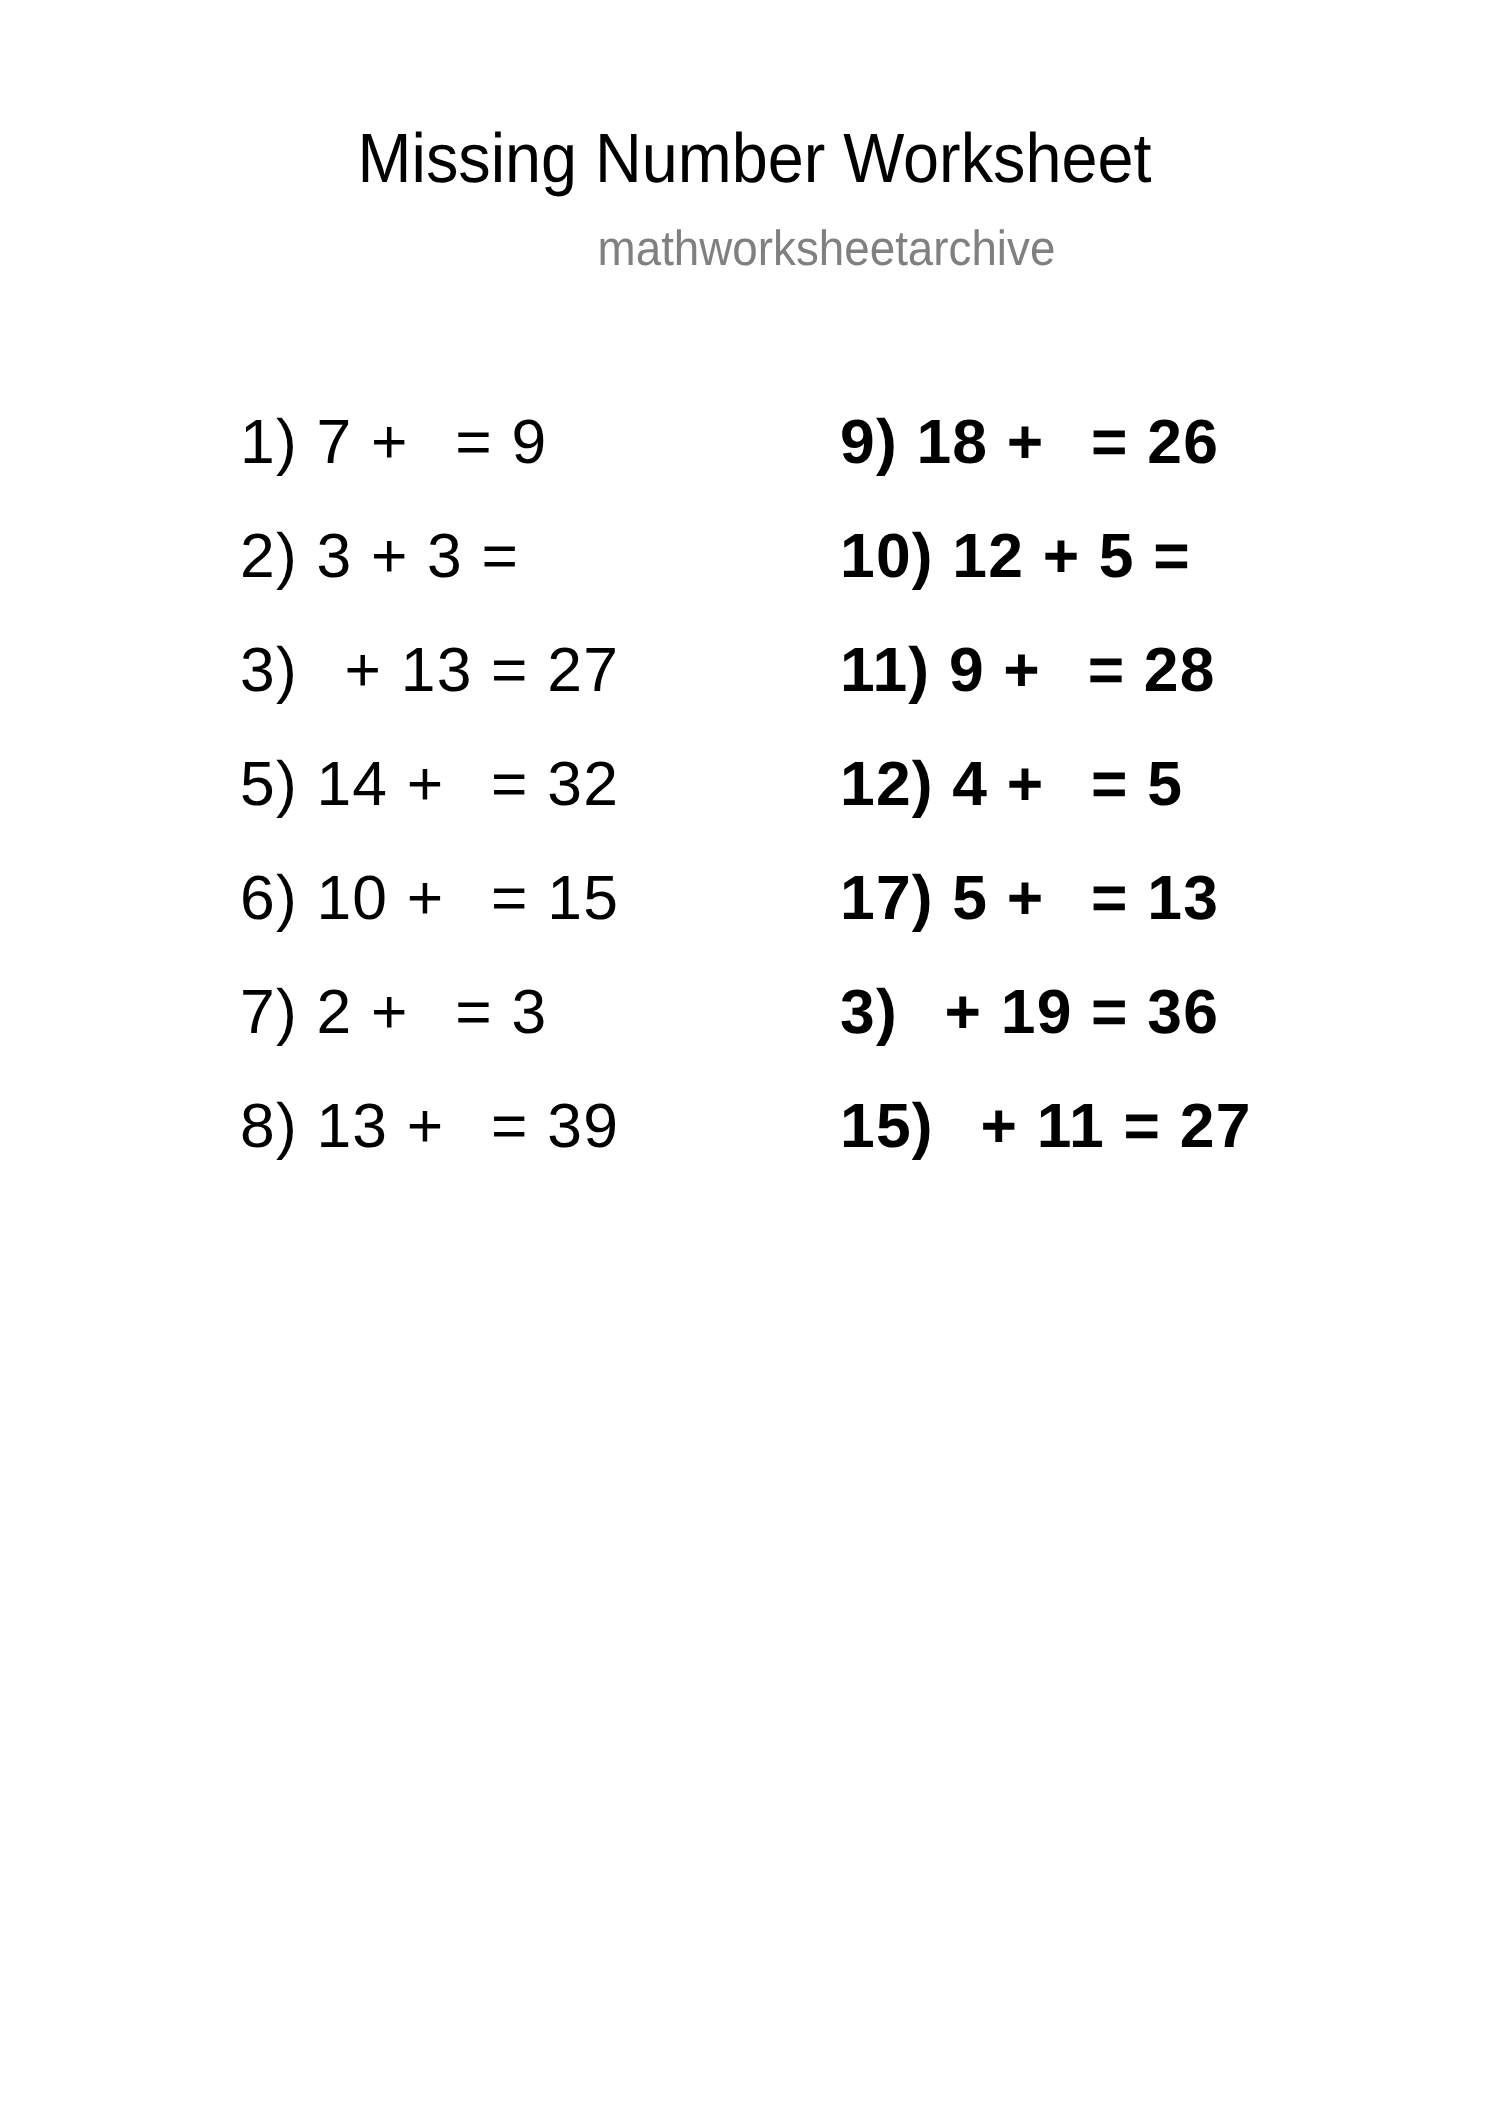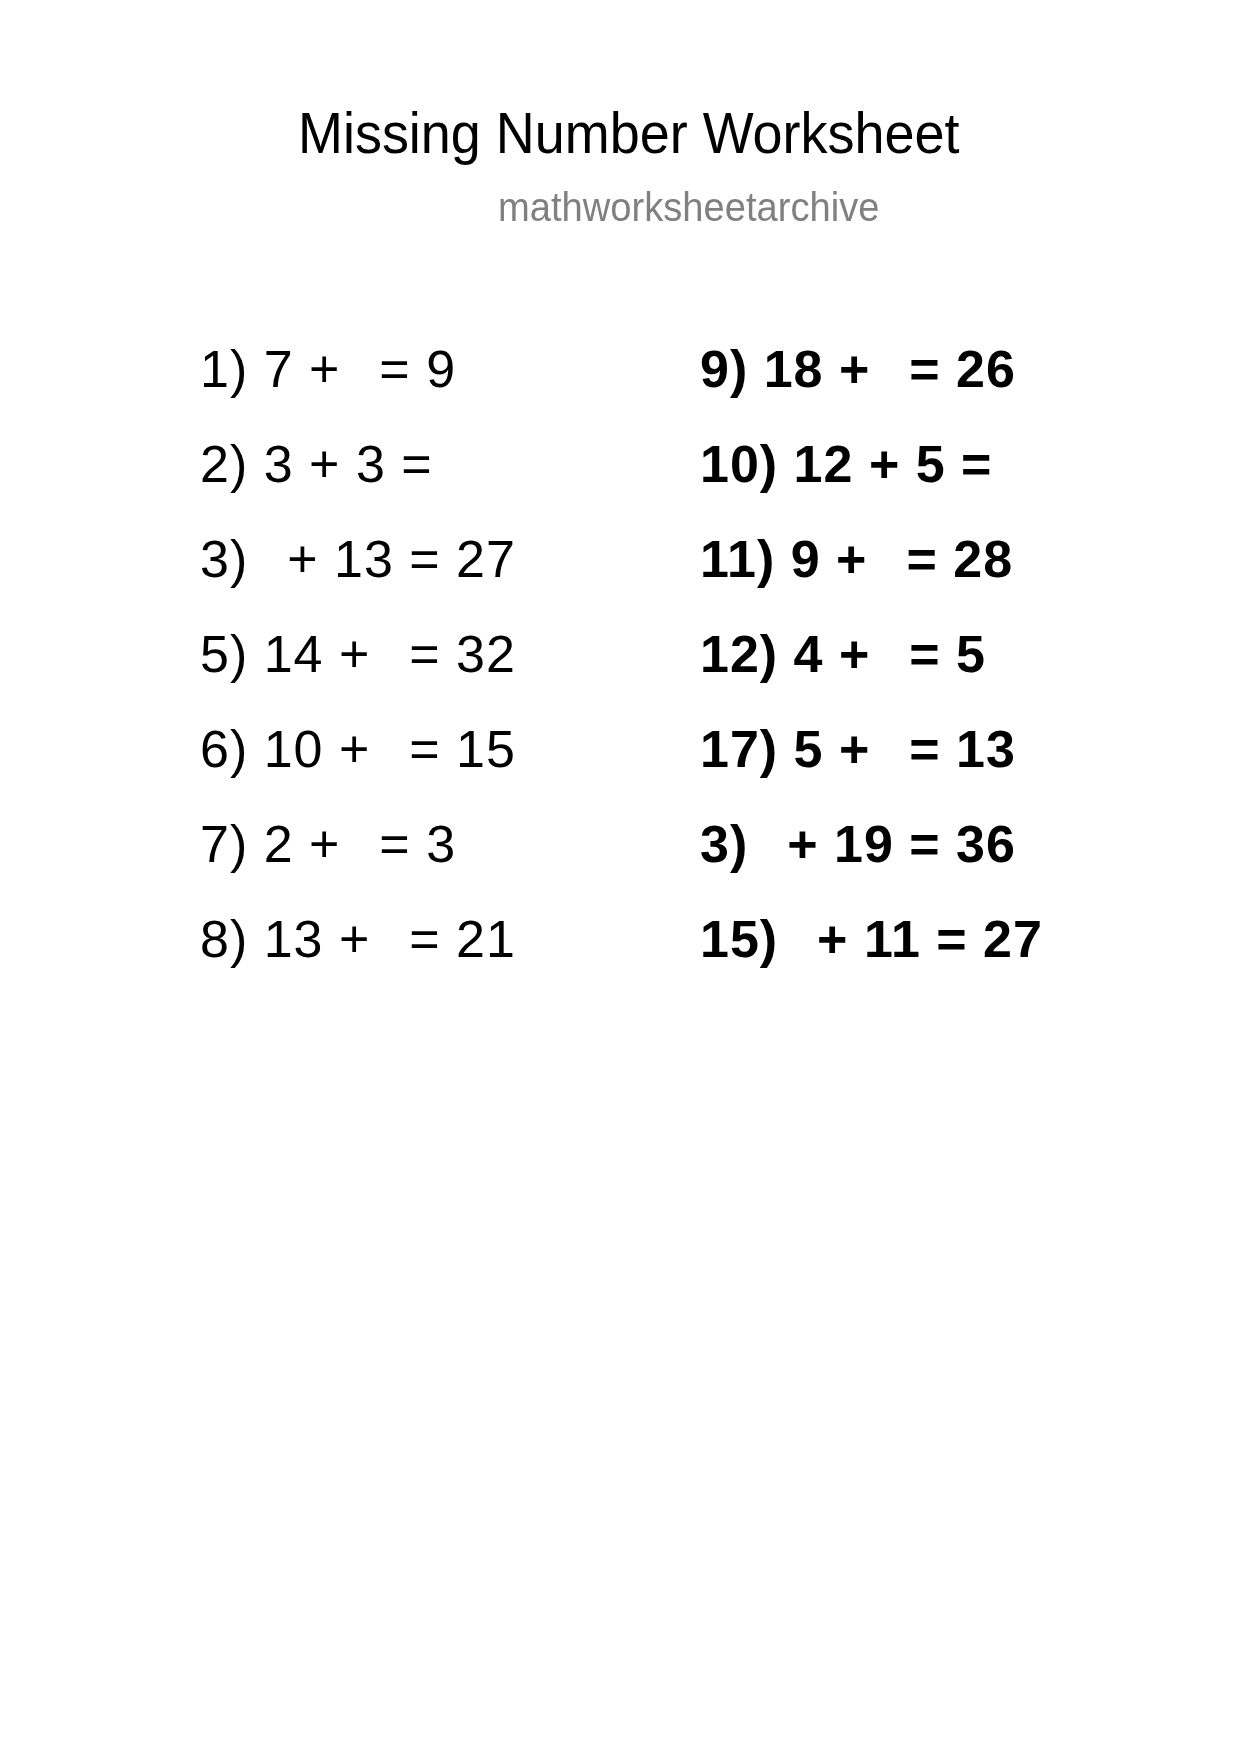--- a/index.html
+++ b/index.html
@@ -24,21 +24,21 @@
 <div class="title">Missing Number Worksheet</div>
 <div class="subtitle">mathworksheetarchive</div>
 
 <div class="col left">
   <div class="problem"><span>1)</span> <span>7 +</span> <span class="blank"></span> <span>= 9</span></div>
   <div class="problem"><span>2)</span> <span>3 + 3 =</span> <span class="blank"></span></div>
   <div class="problem"><span>3)</span> <span class="blank"></span> <span>+ 13 = 27</span></div>
   <div class="problem"><span>5)</span> <span>14 +</span> <span class="blank"></span> <span>= 32</span></div>
   <div class="problem"><span>6)</span> <span>10 +</span> <span class="blank"></span> <span>= 15</span></div>
   <div class="problem"><span>7)</span> <span>2 +</span> <span class="blank"></span> <span>= 3</span></div>
-  <div class="problem"><span>8)</span> <span>13 +</span> <span class="blank"></span> <span>= 21</span></div>
+  <div class="problem"><span>8)</span> <span>13 +</span> <span class="blank"></span> <span>= 39</span></div>
 </div>
 
 <div class="col right">
   <div class="problem"><span>9)</span> <span>18 +</span> <span class="blank"></span> <span>= 26</span></div>
   <div class="problem"><span>10)</span> <span>12 + 5 =</span> <span class="blank"></span></div>
   <div class="problem"><span>11)</span> <span>9 +</span> <span class="blank"></span> <span>= 28</span></div>
   <div class="problem"><span>12)</span> <span>4 +</span> <span class="blank"></span> <span>= 5</span></div>
   <div class="problem"><span>17)</span> <span>5 +</span> <span class="blank"></span> <span>= 13</span></div>
   <div class="problem"><span>3)</span> <span class="blank"></span> <span>+ 19 = 36</span></div>
   <div class="problem"><span>15)</span> <span class="blank"></span> <span>+ 11 = 27</span></div>

